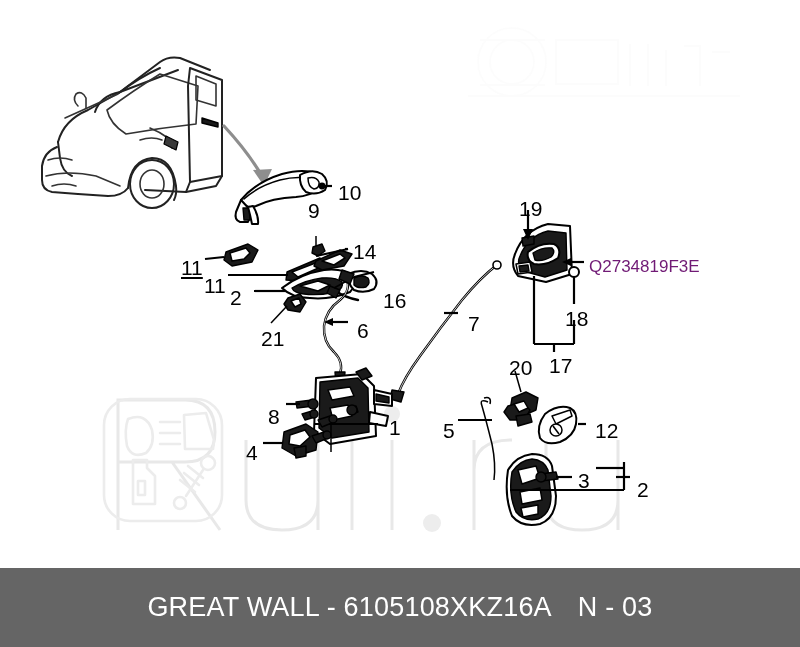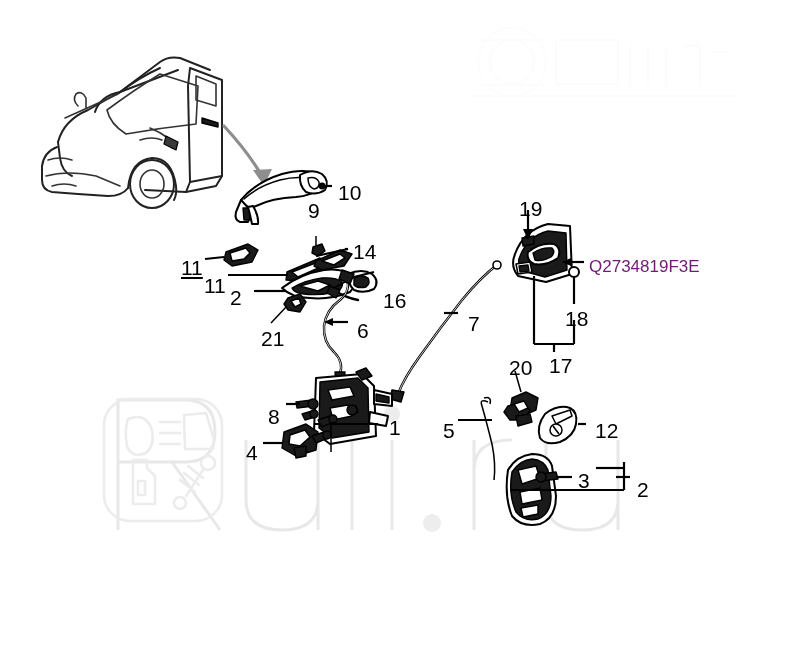--- a/index.html
+++ b/index.html
@@ -401,14 +401,20 @@
   <div class="callout" style="left:204px; top:275px;">11</div>
   <div class="callout" style="left:383px; top:290px;">16</div>
   <div class="callout" style="left:549px; top:355px;">17</div>
   <div class="callout" style="left:565px; top:308px;">18</div>
   <div class="callout" style="left:519px; top:198px;">19</div>
   <div class="callout" style="left:509px; top:357px;">20</div>
   <div class="callout" style="left:261px; top:328px;">21</div>
 
   <div class="partnum" style="left:589px; top:258px;">Q2734819F3E</div>
 
+  <div id="footer-bar">
+    <div id="footer-inner">
+      <span class="footer-text">GREAT WALL - 6105108XKZ16A</span>
+      <span class="footer-text">N - 03</span>
+    </div>
+  </div>
 
 </div>
 
 </body></html>

